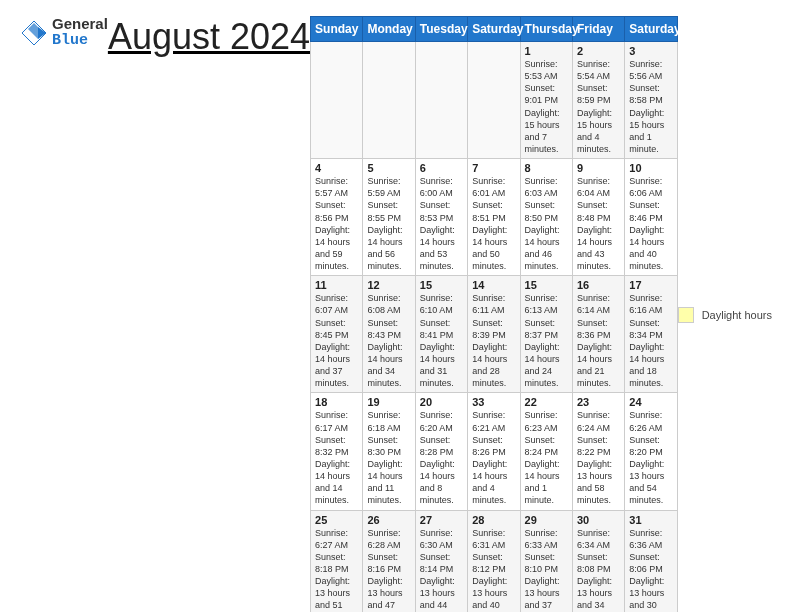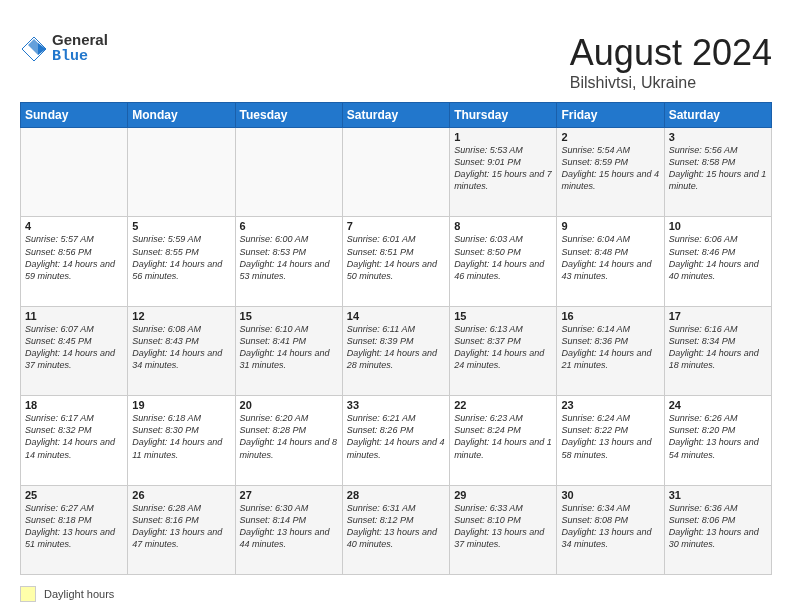--- a/index.html
+++ b/index.html
@@ -6,23 +6,23 @@
     body {
       width: 792px;
       height: 612px;
       font-family: Arial, sans-serif;
       background: #fff;
       overflow: hidden;
     }
     .page {
       width: 792px;
       height: 612px;
-      padding: 32px 20px 10px 20px;
-      display: flex;
-      flex-direction: column;
+      padding: 16px 20px 10px 20px;
+      display: flex;
+      flex-direction: row;
     }
     .header {
       display: flex;
       justify-content: space-between;
       align-items: flex-start;
       margin-bottom: 10px;
     }
     .logo {
       display: flex;
       align-items: center;
@@ -42,21 +42,22 @@
       font-size: 15px;
       font-weight: bold;
       color: #2277cc;
       font-family: Liberation Mono, monospace;
     }
     .logo-icon {
       width: 28px;
       height: 28px;
     }
     .title-block {
-      text-align: left;
+      text-align: right;
+      text-decoration: underline;
     }
     .month-title {
       font-size: 36px;
       font-weight: normal;
       color: #222;
     }
     .location-title {
       font-size: 16px;
       color: #444;
     }
@@ -95,21 +96,20 @@
       font-size: 11px;
       font-weight: bold;
       color: #222;
       display: block;
       margin-bottom: 1px;
     }
     .day-info {
       font-size: 9px;
       color: #333;
       line-height: 1.35;
-      font-style: italic;
     }
     .empty-cell {
       background: #f9f9f9 !important;
     }
     .footer {
       margin-top: 11px;
       font-size: 11px;
       color: #444;
       display: flex;
       align-items: center;
@@ -134,21 +134,20 @@
         <polygon points="14,4 24,14 18,20 8,10" fill="#2277cc" opacity="0.7"></polygon>
         <polygon points="18,8 26,14 18,20" fill="#2277cc"></polygon>
       </svg>
       <div class="logo-text">
         <span class="logo-general">General</span>
         <span class="logo-blue">Blue</span>
       </div>
     </div>
     <div class="title-block">
       <div class="month-title">August 2024</div>
-      <div class="location-title">Bilshivtsi, Ukraine</div>
     </div>
   </div>
 
   <table class="calendar">
     <thead>
       <tr>
       <th>Sunday</th>
           <th>Monday</th>
           <th>Tuesday</th>
           <th>Saturday</th>

